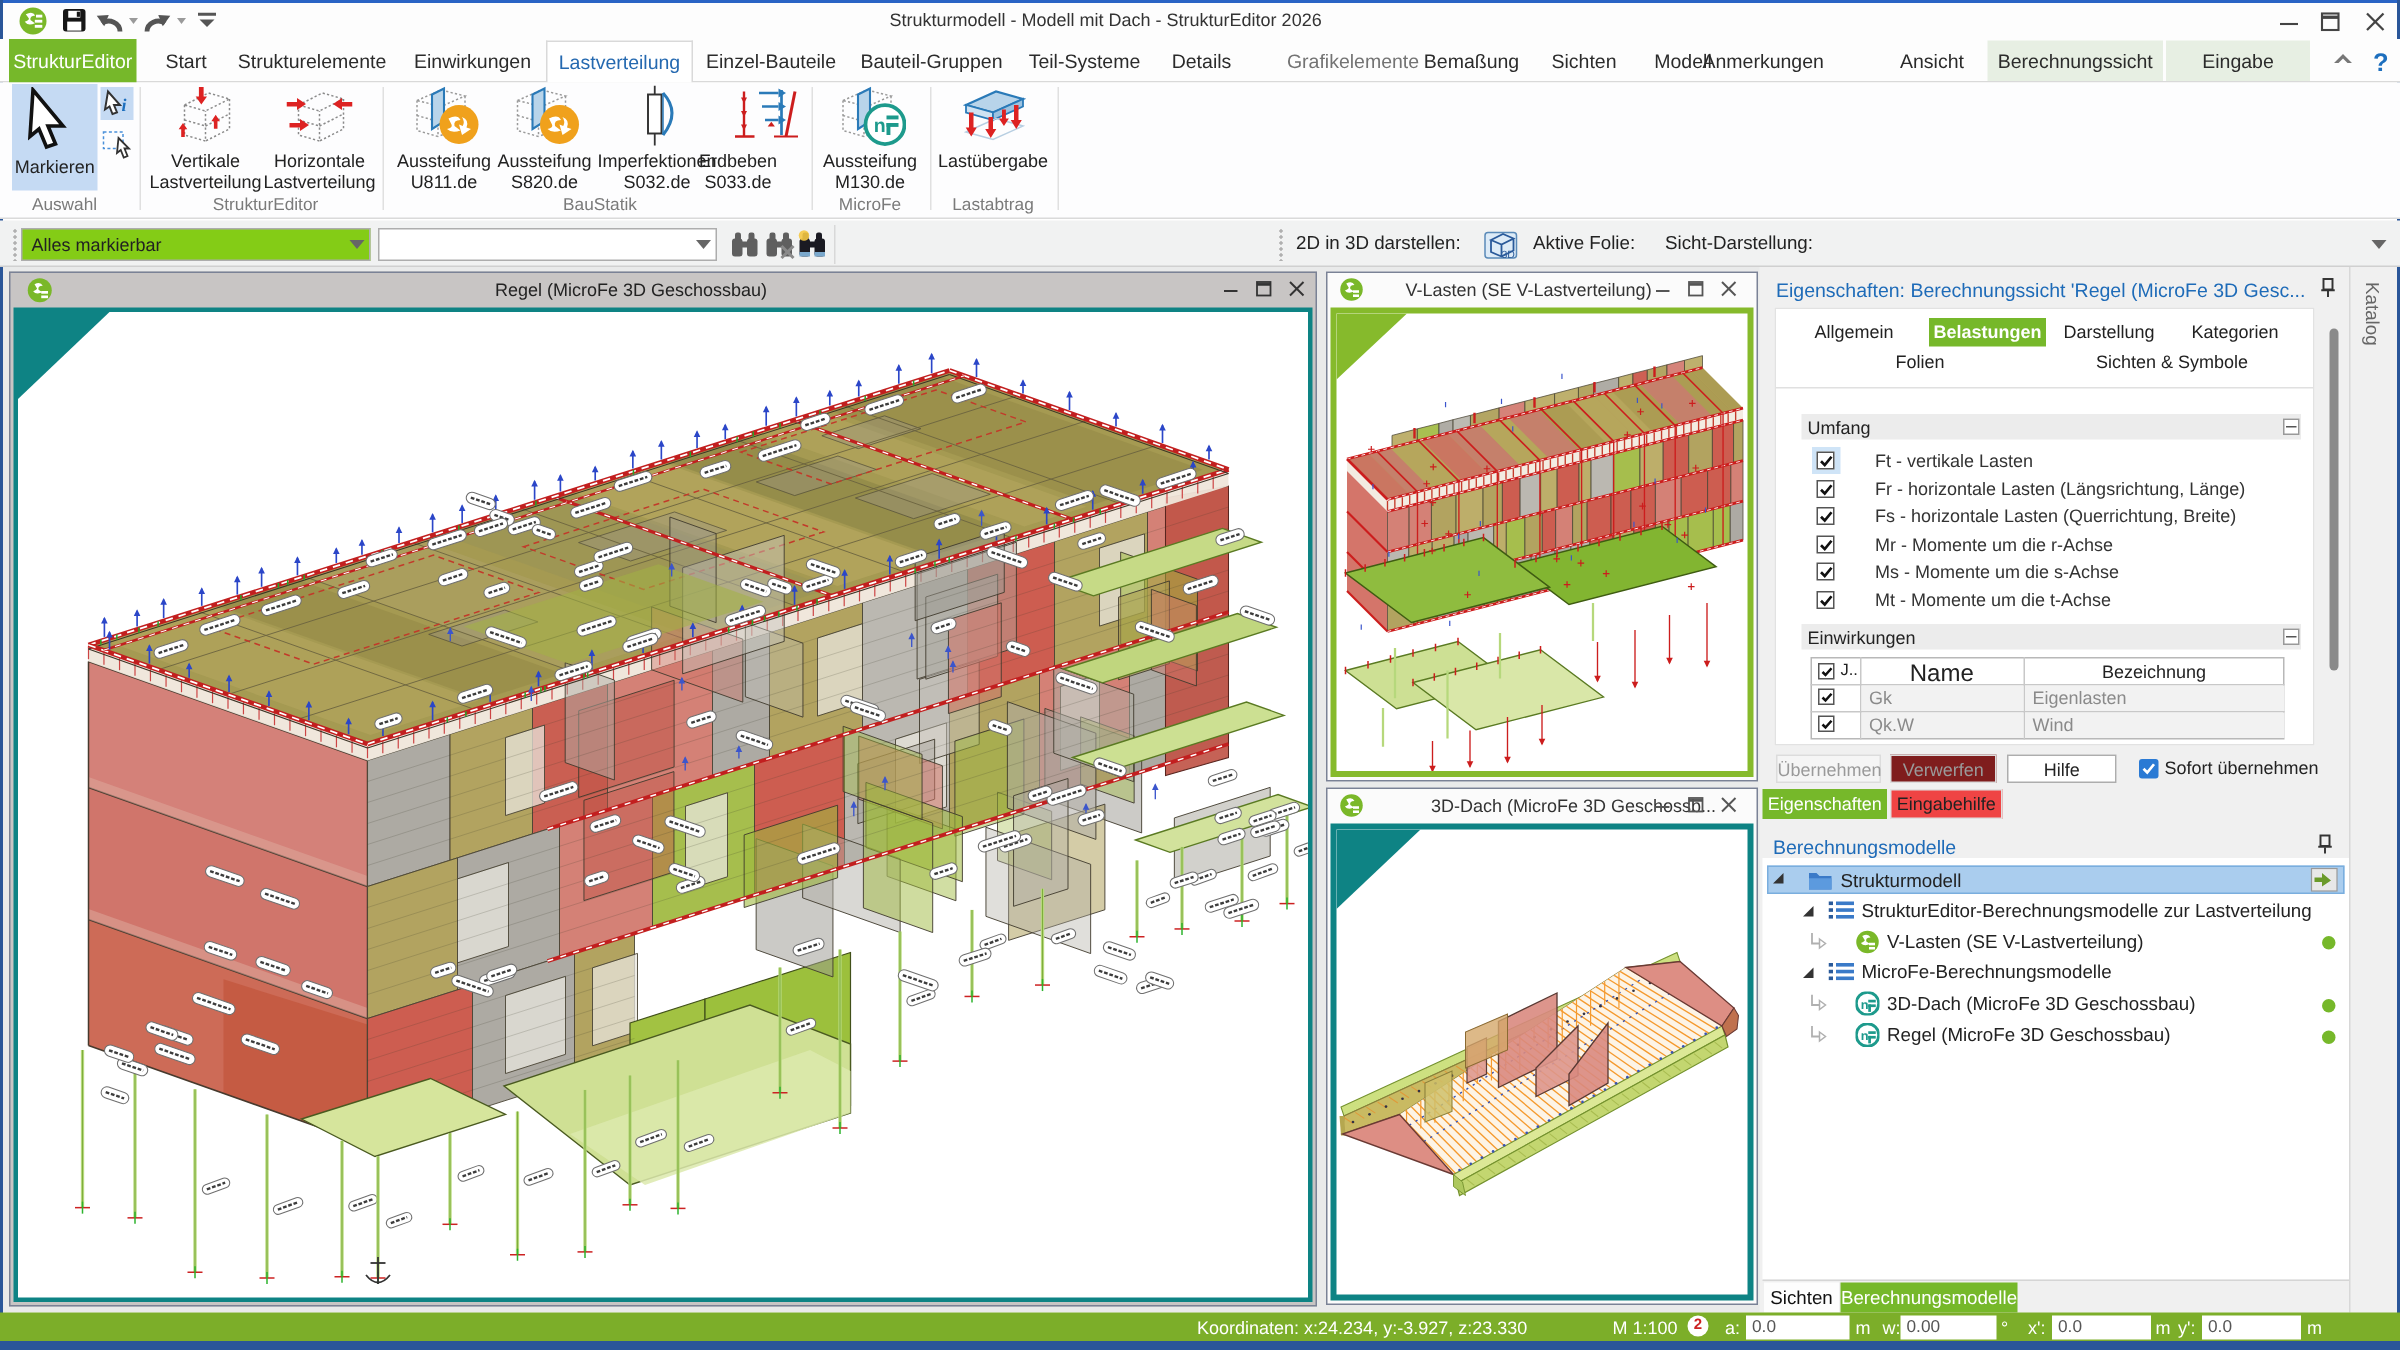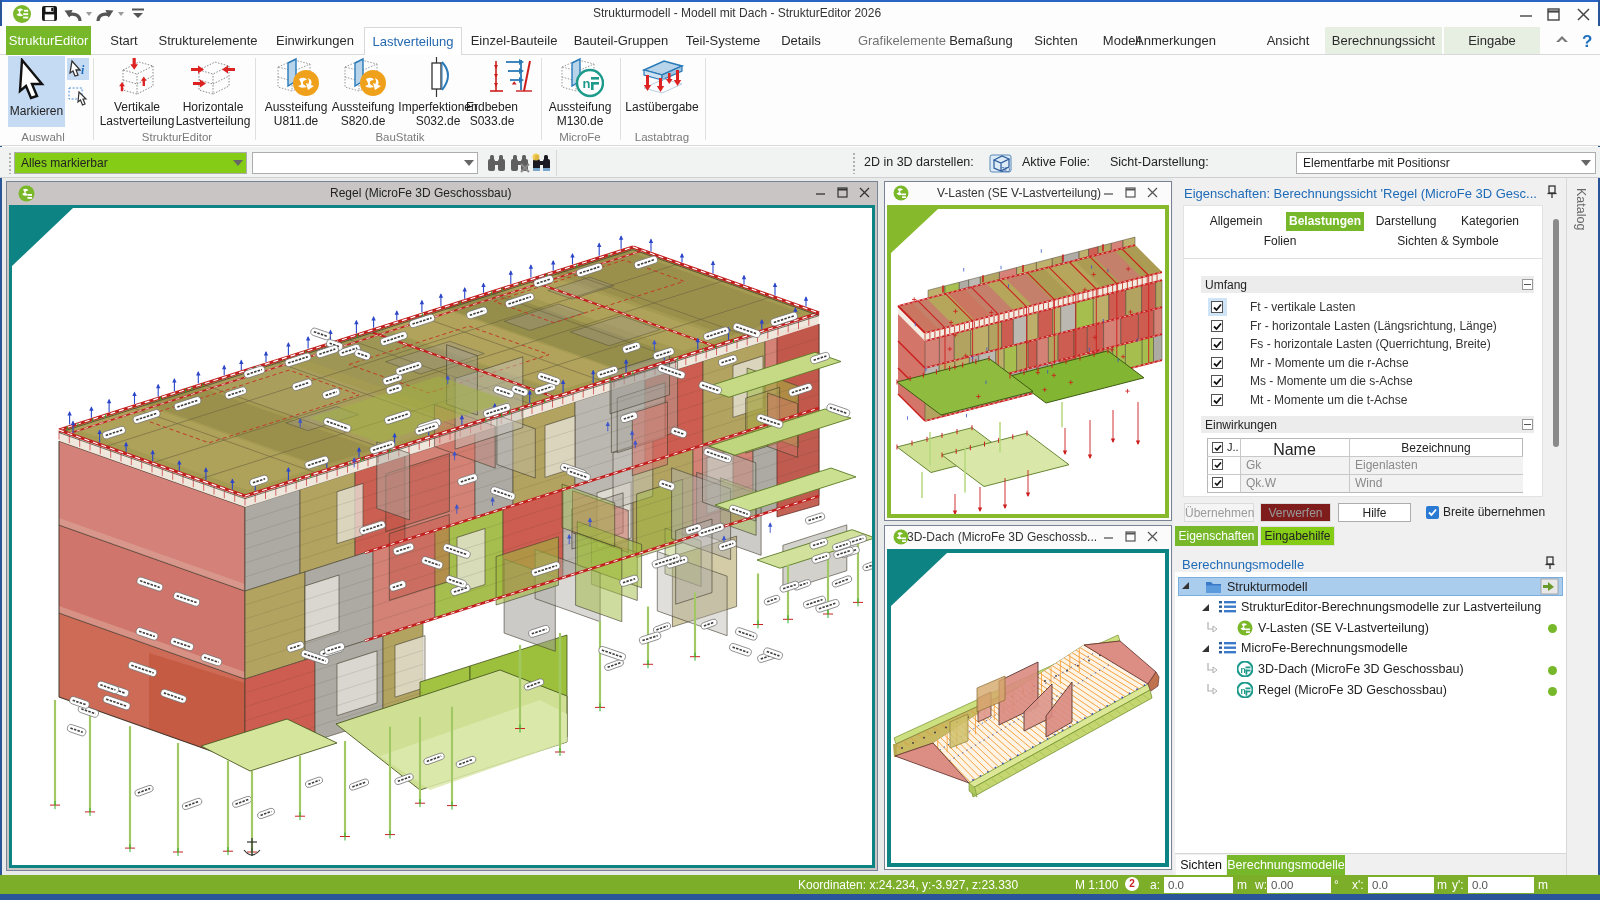--- a/index.html
+++ b/index.html
@@ -266,21 +266,20 @@
     <div class="ab" style="left:556px;top:150px;width:1px;height:26px;background:#d8d8d8"></div>
     <div class="ab" style="left:852px;top:152px;width:4px;height:22px;background-image:radial-gradient(circle,#b0b0b0 1px,transparent 1.2px);background-size:4px 4px"></div>
     <div class="ab txt" style="left:864px;top:155px;font-size:12.5px;color:#222">2D in 3D darstellen:</div>
     <svg class="ab" style="left:988px;top:151px" width="26" height="24" viewBox="0 0 26 24">
 <rect x="2" y="4" width="21" height="17" rx="2" fill="#ddebf7" stroke="#5a8ab8" stroke-width="1"></rect>
 <path d="M 6 9 L 14 5 L 21 8 L 13 12 Z M 6 9 L 6 17 L 13 20 L 13 12 M 21 8 L 21 16 L 13 20" fill="none" stroke="#2a5a9a" stroke-width="1.2"></path>
 <text x="13" y="21" font-size="7" fill="#2a5a9a" font-family="Liberation Sans">3D</text>
     </svg>
     <div class="ab txt" style="left:1022px;top:155px;font-size:12.5px;color:#222">Aktive Folie:</div>
     <div class="ab txt" style="left:1110px;top:155px;font-size:12.5px;color:#222">Sicht-Darstellung:</div>
-    <div class="ab txt" style="left:1296px;top:152px;width:300px;height:22px;background:#fff;border:1px solid #adadad;font-size:12px;color:#222;line-height:21px;padding-left:6px">Elementfarbe mit Positionsr</div>
     <svg class="ab" style="left:1580px;top:158px" width="12" height="10">
       <path d="M 1 2 l 10 0 l -5 6 z" fill="#666"></path>
     </svg>
     <div class="ab" style="left:2px;top:178px;width:1596px;height:697px;background:#e9eaea"></div>
     <div class="ab" style="left:6px;top:181px;width:872px;height:690px;background:#c8c5c4;border:1px solid #7a8296"></div>
     <div class="ab txt" style="left:330px;top:186px;width:240px;font-size:12px;color:#222">Regel (MicroFe 3D Geschossbau)</div>
     <svg class="ab" style="left:18px;top:185px" width="17" height="17">
       <circle cx="8.5" cy="8.5" r="8" fill="#7ab829"></circle>
       <path d="M 5 4.5 q 4 -2 5.5 1 q -3.5 0 -2.8 2.6 l 2.6 1.8 q -4.4 1.8 -6.2 -0.8 q 2.6 -1 2.6 -1.8 z" fill="#fff"></path>
       <rect x="9.5" y="9" width="4.5" height="1.8" fill="#fff"></rect>
@@ -1585,21 +1584,21 @@
       <line x1="907.5" y1="419.8" x2="907.5" y2="416.3" stroke="#3b55cc" stroke-width="0.8"></line>
       <line x1="1103.4" y1="322.5" x2="1103.4" y2="319.0" stroke="#3b55cc" stroke-width="0.8"></line>
       <line x1="925.9" y1="371.1" x2="925.9" y2="367.6" stroke="#3b55cc" stroke-width="0.8"></line>
       <line x1="930.0" y1="432.0" x2="930.0" y2="465.5" stroke="#b6d87c" stroke-width="1.5"></line>
       <line x1="965.0" y1="447.0" x2="965.0" y2="492.4" stroke="#b6d87c" stroke-width="1.5"></line>
       <line x1="1000.0" y1="422.0" x2="1000.0" y2="452.4" stroke="#b6d87c" stroke-width="1.5"></line>
       <line x1="922.0" y1="472.0" x2="922.0" y2="497.9" stroke="#b6d87c" stroke-width="1.5"></line>
       <line x1="1062.0" y1="402.0" x2="1062.0" y2="427.3" stroke="#b6d87c" stroke-width="1.5"></line>
     </svg>
     <div class="ab" style="left:884px;top:525px;width:288px;height:345px;background:#fbfbfb;border:1px solid #7a8296"></div>
-    <div class="ab txt" style="left:907px;top:530px;width:220px;font-size:12px;color:#333">3D-Dach (MicroFe 3D Geschossb...</div>
+    <div class="ab txt" style="left:954px;top:530px;width:220px;font-size:12px;color:#333">3D-Dach (MicroFe 3D Geschossb...</div>
     <svg class="ab" style="left:893px;top:529px" width="16" height="16">
       <circle cx="8" cy="8" r="7.5" fill="#7ab829"></circle>
       <path d="M 4.5 4 q 4 -2 5.5 1 q -3.5 0 -2.8 2.6 l 2.6 1.8 q -4.4 1.8 -6.2 -0.8 q 2.6 -1 2.6 -1.8 z" fill="#fff"></path>
       <rect x="9" y="8.5" width="4" height="1.7" fill="#fff"></rect>
       <rect x="9" y="11.3" width="4" height="1.7" fill="#fff"></rect>
     </svg>
     <svg class="ab" style="left:1100px;top:530px" width="62" height="14" viewBox="0 0 62 14">
 <line x1="4" y1="8" x2="13" y2="8" stroke="#555" stroke-width="1.3"></line>
 <rect x="26" y="2" width="9" height="9" fill="none" stroke="#555" stroke-width="1.2"></rect>
       <line x1="26" y1="3.6" x2="35" y2="3.6" stroke="#555" stroke-width="1.8"></line>
@@ -1872,23 +1871,23 @@
     <div class="ab txt" style="left:1355px;top:476px;font-size:12px;color:#8a8a8a">Wind</div>
     <div class="ab" style="left:1548px;top:205px;width:17px;height:292px;background:#f0f0f0"></div>
     <div class="ab" style="left:1553px;top:219px;width:6px;height:228px;background:#8a8a8a;border-radius:3px"></div>
     <div class="ab txt" style="left:1184px;top:503px;width:70px;height:19px;background:#f5f5f5;border:1px solid #dcdcdc;font-size:12px;color:#9a9a9a;text-align:center;line-height:18px">Übernehmen</div>
     <div class="ab txt" style="left:1260px;top:503px;width:71px;height:19px;background:#7f1d1d;border:1px solid #dcdcdc;font-size:12px;color:#9a9a9a;text-align:center;line-height:18px">Verwerfen</div>
     <div class="ab txt" style="left:1338px;top:503px;width:73px;height:19px;background:#fff;border:1px solid #adadad;font-size:12px;color:#222;text-align:center;line-height:18px">Hilfe</div>
     <div class="ab" style="left:1426px;top:506px;width:13px;height:13px;background:#2a7ad4;border-radius:2px"></div>
     <svg class="ab" style="left:1427px;top:507px" width="11" height="11">
       <path d="M 2 5.5 L 4.5 8 L 9 2.5" fill="none" stroke="#fff" stroke-width="1.8"></path>
     </svg>
-    <div class="ab txt" style="left:1443px;top:505px;font-size:12px;color:#222">Breite übernehmen</div>
+    <div class="ab txt" style="left:1443px;top:505px;font-size:12px;color:#222">Sofort übernehmen</div>
     <div class="ab txt" style="left:1175px;top:526px;width:83px;height:20px;background:#76b82a;color:#fff;font-size:12px;text-align:center;line-height:20px">Eigenschaften</div>
-    <div class="ab txt" style="left:1260px;top:526px;width:75px;height:20px;background:#84cc16;border:1px solid #e0e0e0;font-size:12px;color:#222;text-align:center;line-height:19px">Eingabehilfe</div>
+    <div class="ab txt" style="left:1260px;top:526px;width:75px;height:20px;background:#ef4444;border:1px solid #e0e0e0;font-size:12px;color:#222;text-align:center;line-height:19px">Eingabehilfe</div>
     <div class="ab txt" style="left:1182px;top:557px;font-size:13px;color:#1e6bb8">Berechnungsmodelle</div>
     <svg class="ab" style="left:1544px;top:556px" width="12" height="14" viewBox="0 0 12 14">
       <g stroke="#333" stroke-width="1.3" fill="none">
         <line x1="6" y1="9" x2="6" y2="13"></line>
         <rect x="3" y="1" width="6" height="7" fill="#f0f0f0"></rect>
         <line x1="1.5" y1="8.5" x2="10.5" y2="8.5"></line>
       </g>
     </svg>
     <div class="ab" style="left:1175px;top:572px;width:391px;height:281px;background:#fff"></div>
     <div class="ab" style="left:1178px;top:577px;width:385px;height:19px;background:#aacdee;border:1px solid #7aaede"></div>

